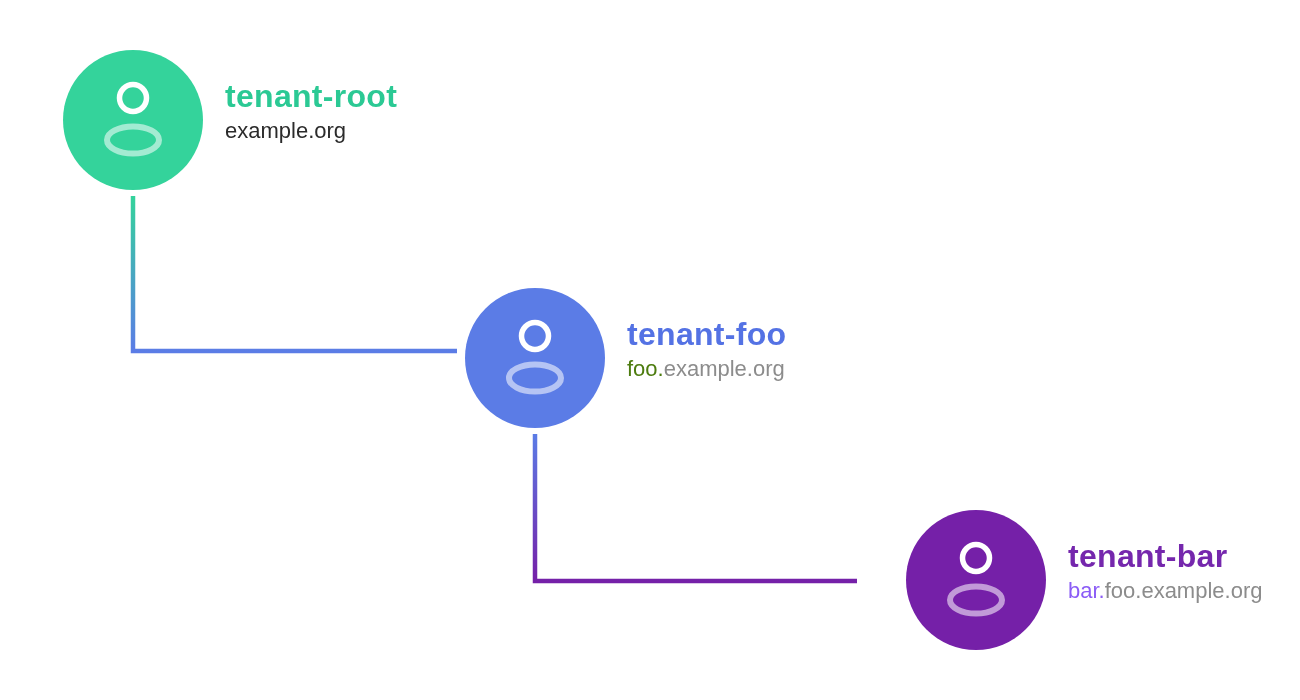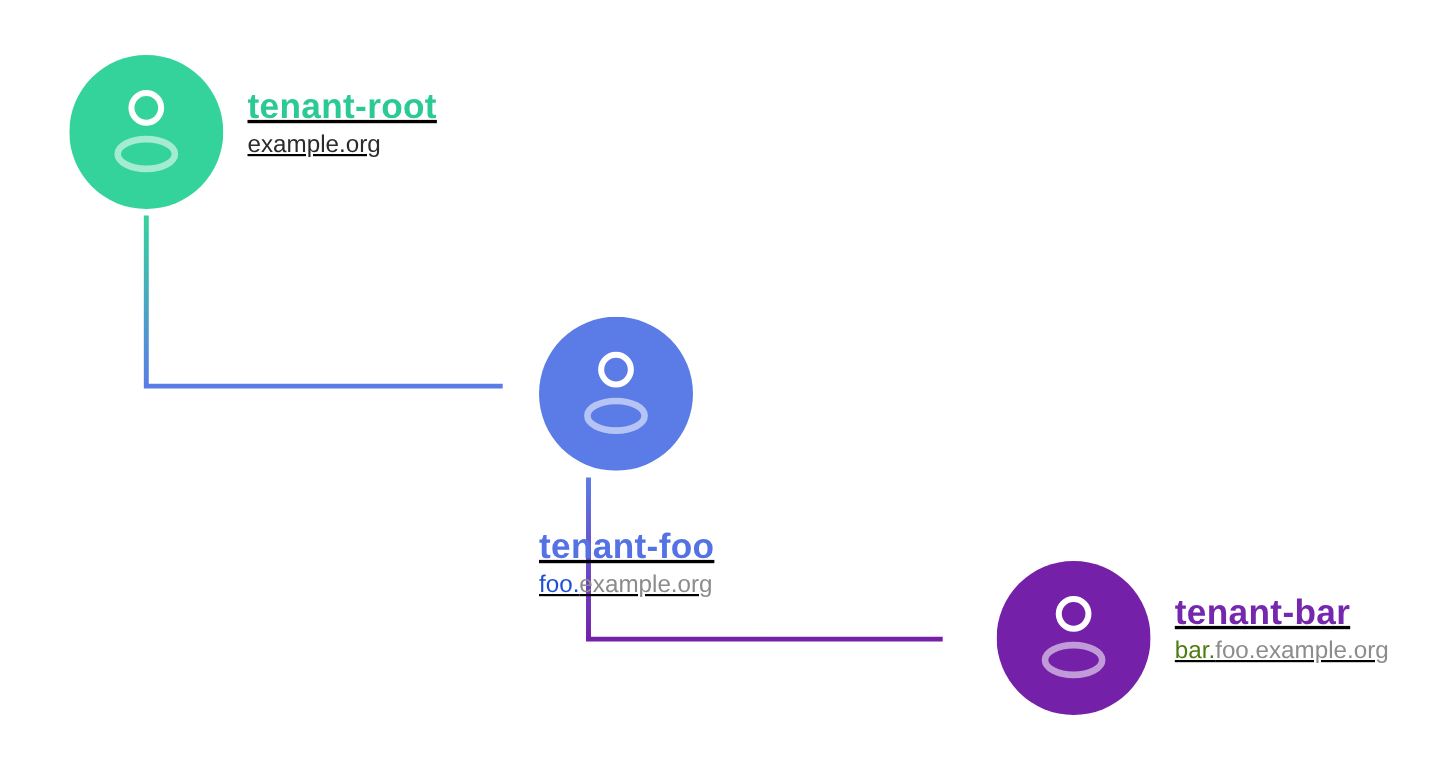--- a/index.html
+++ b/index.html
@@ -18,25 +18,25 @@
     z-index: 1;
   }
   .node {
     position: absolute;
     display: flex;
     align-items: flex-start;
     gap: 22px;
     z-index: 2;
   }
   .node-0 { left: 63px;  top: 50px;  }
-  .node-1 { left: 490px; top: 288px; flex-direction: column; }
+  .node-1 { left: 465px; top: 288px; }
   .node-2 { left: 906px; top: 510px; }
   .avatar { width: 140px; height: 140px; flex: 0 0 auto; }
   .avatar svg { display: block; }
-  .labels { margin-top: 28px; text-decoration: underline; }
+  .labels { margin-top: 28px; }
   .title {
     font-size: 32px;
     font-weight: 700;
     line-height: 36px;
     letter-spacing: 0.3px;
     white-space: nowrap;
   }
   .domain {
     margin-top: 4px;
     font-size: 22px;
@@ -88,36 +88,36 @@
         <circle cx="70" cy="70" r="70" fill="#5b7ce6"></circle>
         <g>
           <circle cx="70" cy="48" r="13.5" fill="none" stroke="#ffffff" stroke-width="5.5"></circle>
           <ellipse cx="70" cy="90" rx="26" ry="13.5" fill="none" stroke="rgba(255,255,255,0.55)" stroke-width="6"></ellipse>
         </g>
       </svg>
     </div>
     <div class="labels">
       <div class="title" style="color: rgb(84, 114, 228);">tenant-foo</div>
       <div class="domain">
-        <span style="color: #1d4ed8;">foo.</span><span style="color: rgb(140, 140, 140);">example.org</span>
+        <span style="color: #4d7c0f;">foo.</span><span style="color: rgb(140, 140, 140);">example.org</span>
       </div>
     </div>
   </div>
 
   <div class="node node-2">
     <div class="avatar">
       <svg width="140" height="140" viewBox="0 0 140 140" xmlns="http://www.w3.org/2000/svg">
         <circle cx="70" cy="70" r="70" fill="#7520a8"></circle>
         <g>
           <circle cx="70" cy="48" r="13.5" fill="none" stroke="#ffffff" stroke-width="5.5"></circle>
           <ellipse cx="70" cy="90" rx="26" ry="13.5" fill="none" stroke="rgba(255,255,255,0.55)" stroke-width="6"></ellipse>
         </g>
       </svg>
     </div>
     <div class="labels">
       <div class="title" style="color: rgb(117, 39, 173);">tenant-bar</div>
       <div class="domain">
-        <span style="color: #4d7c0f;">bar.</span><span style="color: rgb(140, 140, 140);">foo.example.org</span>
+        <span style="color: #8b5cf6;">bar.</span><span style="color: rgb(140, 140, 140);">foo.example.org</span>
       </div>
     </div>
   </div>
 
 </div>
 
 </body></html>

